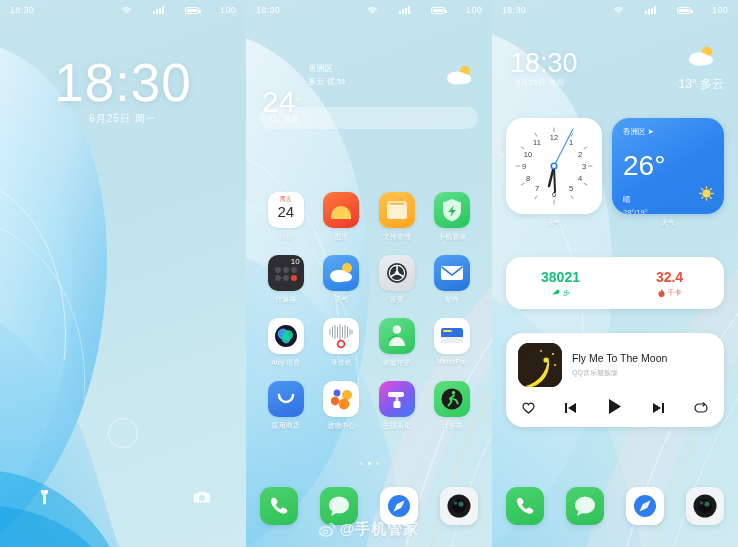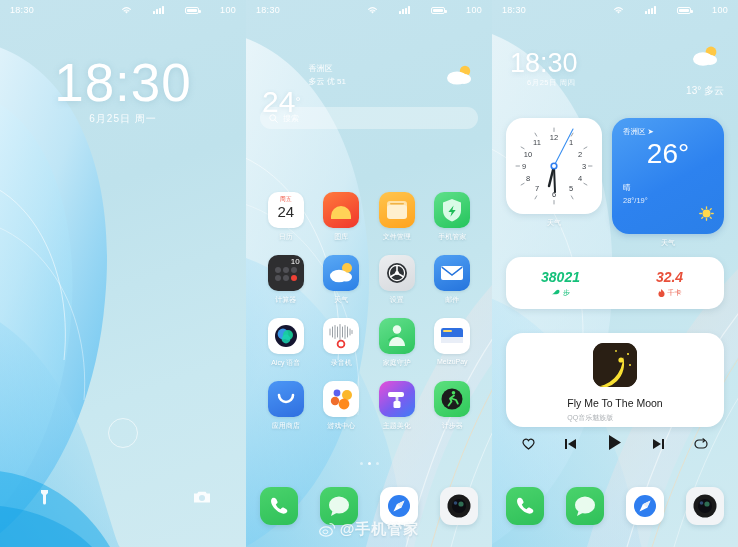--- a/index.html
+++ b/index.html
@@ -74,50 +74,50 @@
   .dots i.on { background:rgba(255,255,255,.95); }
 
   .dock { position:absolute; bottom:22px; left:14px; right:14px;
      display:flex; justify-content:space-between; }
   .dock .ico { width:38px; height:38px; border-radius:11px; position:relative;
      overflow:hidden; box-shadow:0 2px 5px rgba(80,120,140,.2); }
 
   
   .p3-clock { position:absolute; top:48px; left:18px; color:#fff; font-size:27px;
      font-weight:300; text-shadow:0 1px 5px rgba(120,170,190,.3); }
-  .p3-date { position:absolute; top:78px; left:35px; color:rgba(255,255,255,.85);
+  .p3-date { position:absolute; top:78px; left:24px; color:rgba(255,255,255,.85);
      font-size:7.5px; letter-spacing:.5px; }
   .p3-wx { position:absolute; top:44px; right:14px; text-align:center; }
-  .p3-wx .t { color:rgba(255,255,255,.92); font-size:10px; margin-top:12px; }
+  .p3-wx .t { color:rgba(255,255,255,.92); font-size:12px; margin-top:4px; }
 
   .w-row { position:absolute; left:14px; right:14px; display:flex; gap:10px; }
   .w-clock { width:96px; height:96px; background:#fff; border-radius:17px;
      position:relative; box-shadow:0 2px 6px rgba(90,130,150,.18); }
-  .w-weather { flex:1; height:116px; border-radius:17px; position:relative;
+  .w-weather { flex:1; height:96px; border-radius:17px; position:relative;
      background:linear-gradient(150deg,#4d9ff5 0%,#2d82ef 55%,#2a7fe8 100%);
      color:#fff; padding:9px 11px; box-shadow:0 2px 6px rgba(60,110,170,.25);
      overflow:hidden; }
   .w-weather .city { font-size:7.5px; opacity:.95; }
-  .w-weather .big { font-size:28px; font-weight:300; line-height:30px; margin-top:2px;text-align:center; }
+  .w-weather .big { font-size:28px; font-weight:300; line-height:30px; margin-top:14px; }
   .w-weather .cond { font-size:7.5px; margin-top:14px; }
   .w-weather .hl { font-size:7.5px; opacity:.85; margin-top:3px; }
   .w-weather .sun { position:absolute; right:10px; bottom:9px; }
   .w-lbl { font-size:7px; color:#fff; text-align:center; margin-top:4px;
      text-shadow:0 1px 2px rgba(90,140,160,.45); }
 
   .w-fit { position:absolute; left:14px; right:14px; height:52px; background:#fff;
      border-radius:15px; display:flex; box-shadow:0 2px 6px rgba(90,130,150,.18); }
   .w-fit .cell { flex:1; display:flex; flex-direction:column; align-items:center;
      justify-content:center; gap:3px; }
-  .w-fit .num { font-size:14px; font-weight:600;font-style:italic; }
+  .w-fit .num { font-size:14px; font-weight:600; }
   .w-fit .sub { font-size:7px; display:flex; align-items:center; gap:3px; }
 
   .w-music { position:absolute; left:14px; right:14px; height:94px; background:#fff;
      border-radius:17px; box-shadow:0 2px 6px rgba(90,130,150,.18); padding:10px 12px; }
-  .w-music .top { display:flex; gap:10px; align-items:center;flex-direction:column; }
+  .w-music .top { display:flex; gap:10px; align-items:center; }
   .w-music .art { width:44px; height:44px; border-radius:11px; position:relative;
      overflow:hidden; background:#231a12; flex:0 0 44px; }
   .w-music .title { font-size:10.5px; color:#1a1a1a; font-weight:500; }
   .w-music .sub { font-size:7px; color:#aeb2b6; margin-top:4px; }
   .w-music .ctrl { display:flex; justify-content:space-between; align-items:center;
      margin-top:11px; padding:0 4px; }
 
   
   .wm { position:absolute; bottom:8px; left:0; right:0; display:flex;
      align-items:center; justify-content:center; gap:4px; z-index:50;

